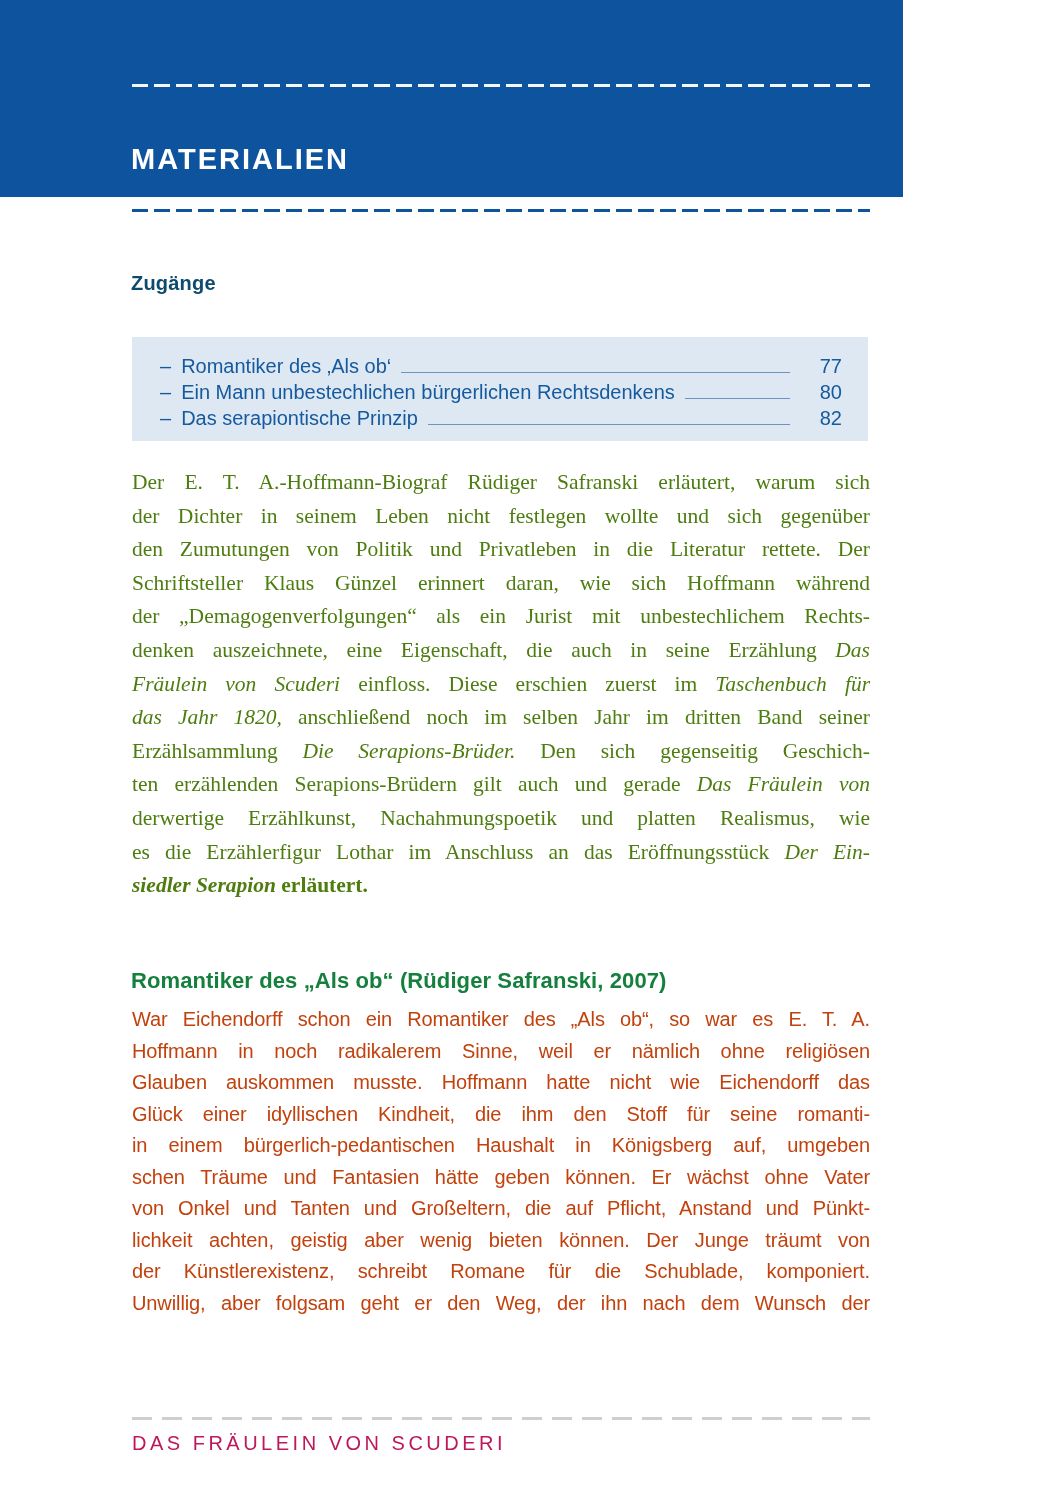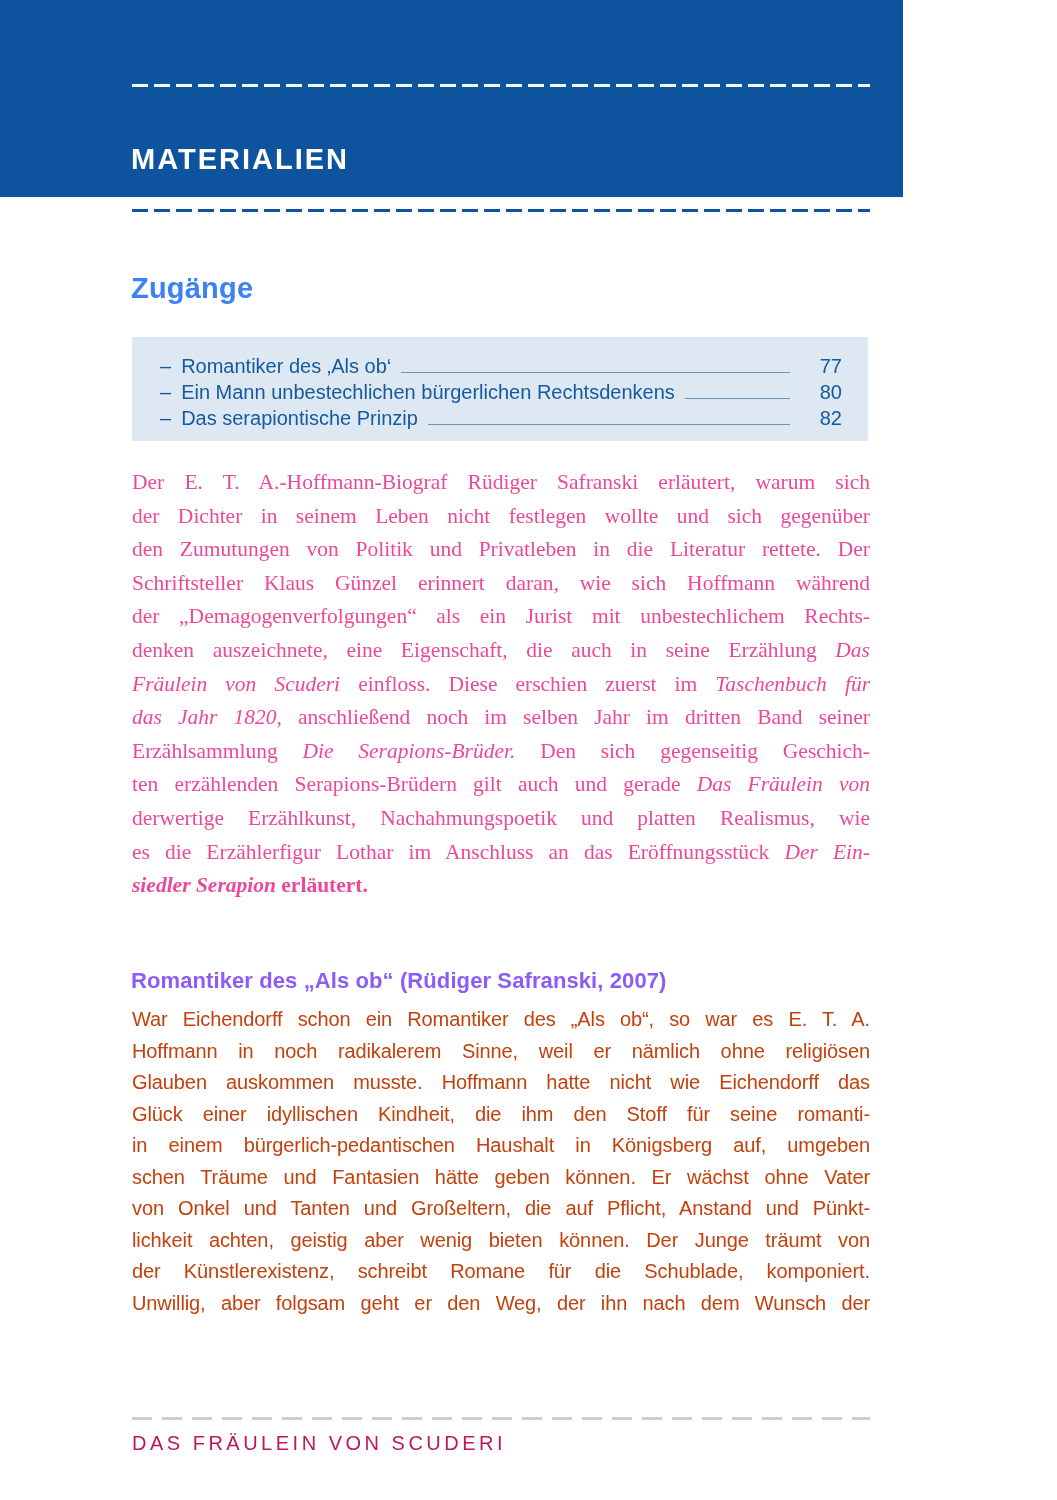--- a/index.html
+++ b/index.html
@@ -18,22 +18,22 @@
     position:absolute; left:131px; top:143px; color:#ffffff;
     font-size:29px; font-weight:bold; letter-spacing:2px;
   }
   .dash-blue {
     position:absolute; left:132px; top:209px; width:738px; height:3px;
     background:repeating-linear-gradient(90deg,#0e539e 0 16px, rgba(0,0,0,0) 16px 22px);
   }
 
   
   .section-heading {
-    position:absolute; left:131px; top:272px; color:#3b82f6;
-    font-size:29px; font-weight:bold; letter-spacing:0.2px;
+    position:absolute; left:131px; top:272px; color:#0c4a6e;
+    font-size:20px; font-weight:bold; letter-spacing:0.2px;
   }
 
   
   .toc-box {
     position:absolute; left:132px; top:337px; width:736px; height:104px;
     background:#dde8f3; box-sizing:border-box;
     padding:16px 26px 0 28px;
   }
   .toc-row {
     display:flex; align-items:baseline; height:26px;
@@ -42,30 +42,30 @@
   .toc-bullet { flex:0 0 auto; margin-right:10px; }
   .toc-label  { flex:0 0 auto; }
   .toc-leader {
     flex:1 1 auto; border-bottom:1.5px solid #6e93c0;
     margin:0 14px 4px 10px; height:1px;
   }
   .toc-page { flex:0 0 38px; text-align:right; }
 
   
   .para { position:absolute; left:132px; width:738px; }
-  .para1 { top:466px; font-family:"Liberation Serif", serif; font-size:21.5px; color:#ec4899; }
+  .para1 { top:466px; font-family:"Liberation Serif", serif; font-size:21.5px; color:#4d7c0f; }
   .para1 .line { line-height:33.6px; }
   .para2 { top:1004px; font-size:20px; color:#c2410c; }
   .para2 .line { line-height:31.5px; letter-spacing:-0.1px; }
   .line { text-align:justify; text-align-last:justify; }
   .line.no-just { text-align-last:left;font-weight:bold; }
   .it { font-style:italic; }
 
   .subsection-heading {
-    position:absolute; left:131px; top:968px; color:#8b5cf6;
+    position:absolute; left:131px; top:968px; color:#15803d;
     font-size:22px; font-weight:bold; letter-spacing:0.1px;
   }
 
   
   .tab { position:absolute; left:972px; width:85px; display:flex; flex-direction:column; align-items:center; }
   .tab-1 { top:0; height:449px; background:#c6d6e8; justify-content:flex-end; padding-bottom:30px; box-sizing:border-box; }
   .tab-2 { top:463px; height:521px; background:#c6d6e8; justify-content:center; }
   .tab-3 { top:1000px; height:500px; background:#0e539e; justify-content:flex-start; padding-top:38px; box-sizing:border-box; }
   .vlabel {
     writing-mode:vertical-rl; transform:rotate(180deg);

